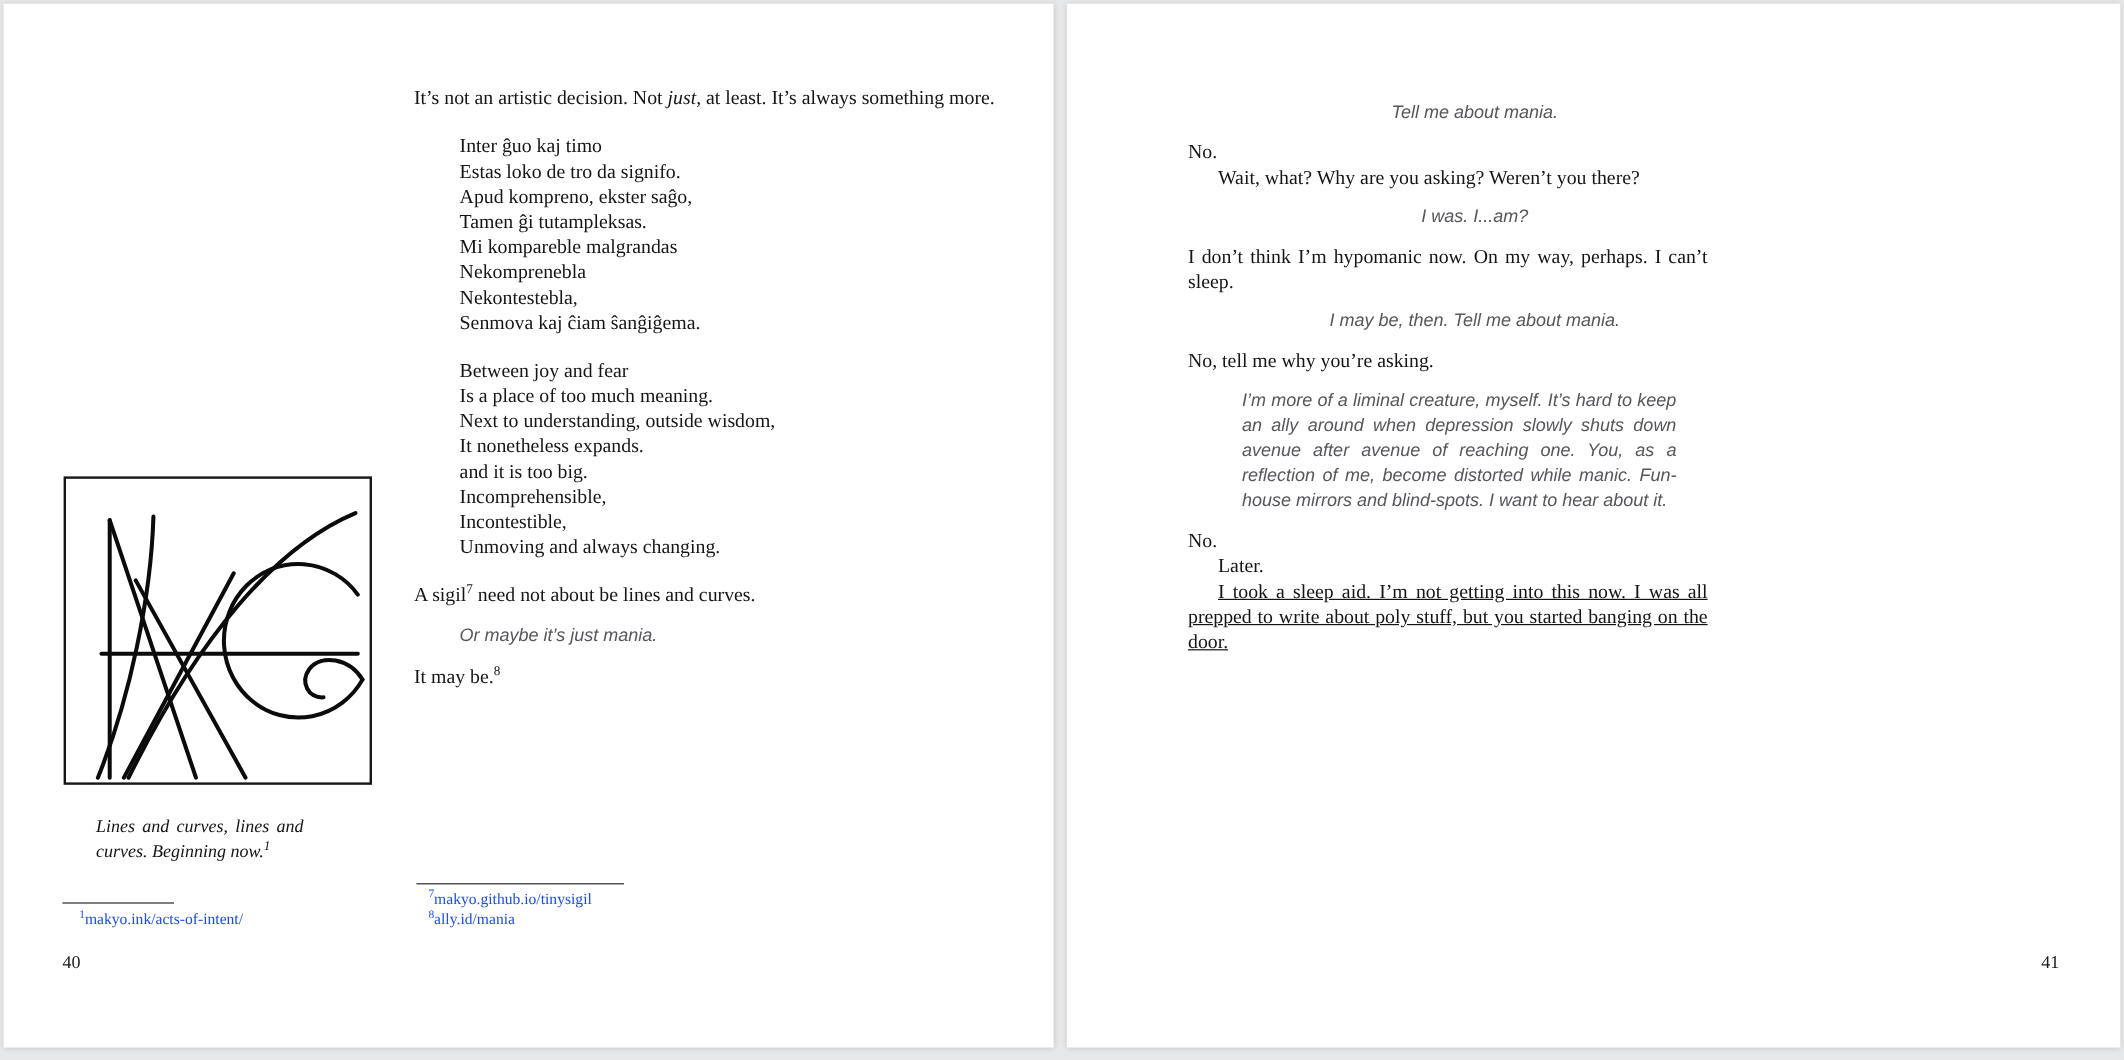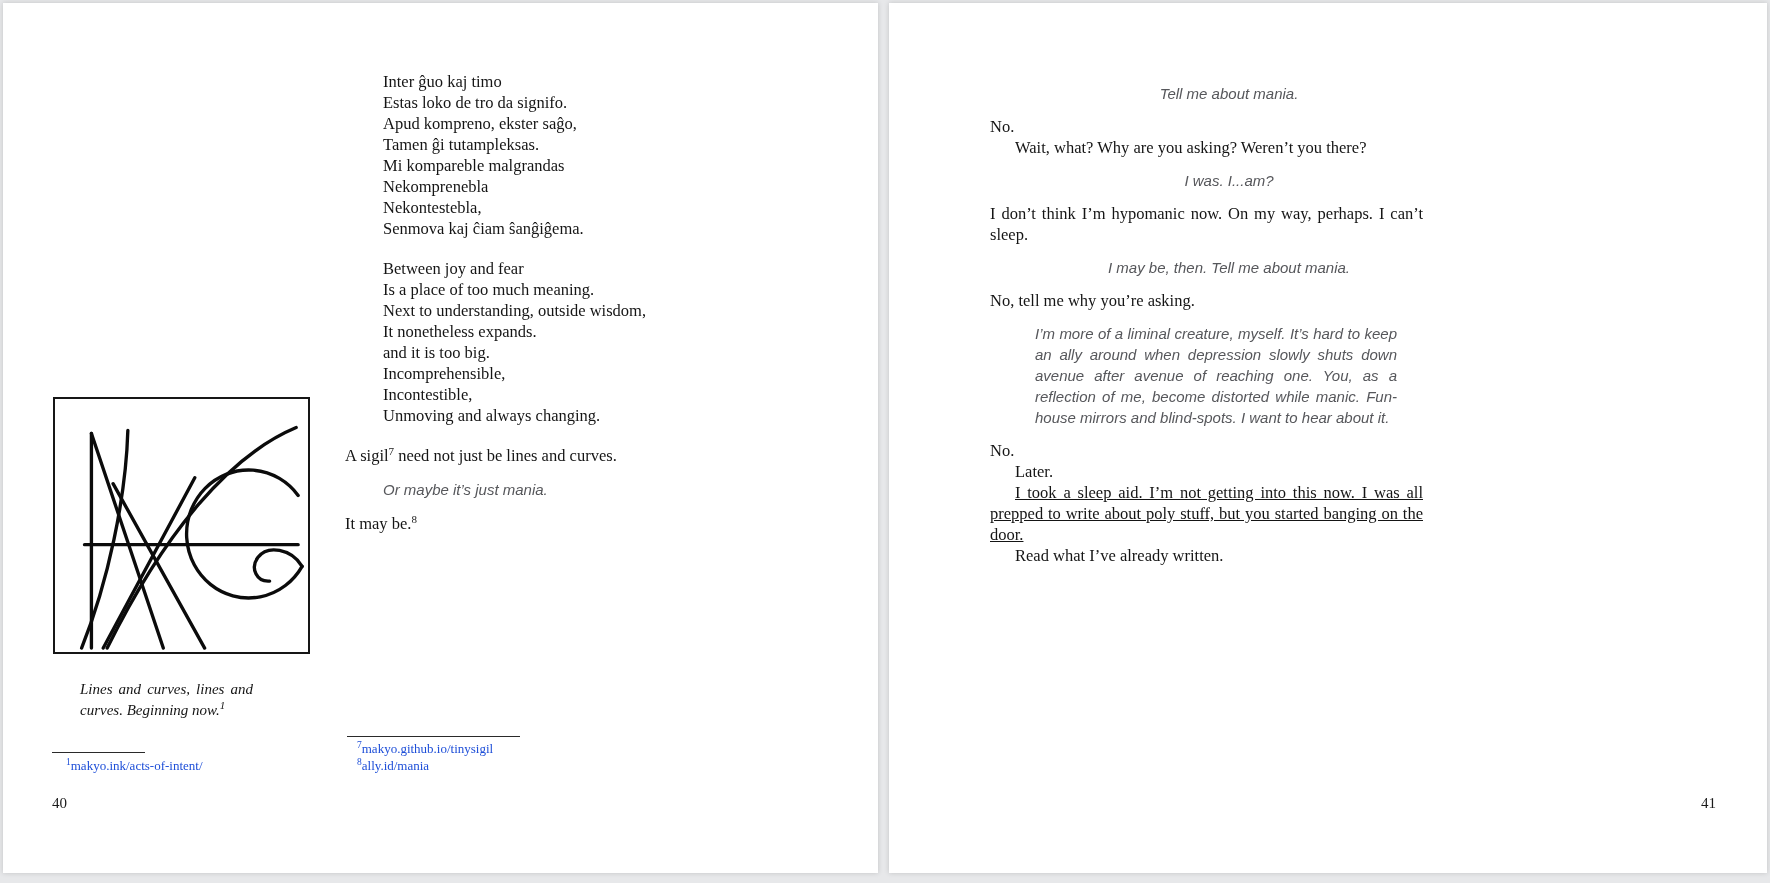--- a/index.html
+++ b/index.html
@@ -69,20 +69,21 @@
   .b-indent { text-indent:25px; }
   .b-para   { text-align:justify; }
   .b-para-indent { text-align:justify; text-indent:25px;text-decoration:underline; }
 </style>
 </head>
 <body>
 
 <div class="page page-left">
 
   <div class="main-col">
+    <p class="para mb-lg"><span>It’s not an artistic decision. Not </span><i>just</i><span>, at least. It’s always something more.</span></p>
 
     <div class="stanza">
         <div class="poem-line">Inter ĝuo kaj timo</div>
         <div class="poem-line">Estas loko de tro da signifo.</div>
         <div class="poem-line">Apud kompreno, ekster saĝo,</div>
         <div class="poem-line">Tamen ĝi tutampleksas.</div>
         <div class="poem-line">Mi kompareble malgrandas</div>
         <div class="poem-line">Nekomprenebla</div>
         <div class="poem-line">Nekontestebla,</div>
         <div class="poem-line">Senmova kaj ĉiam ŝanĝiĝema.</div>
@@ -92,21 +93,21 @@
         <div class="poem-line">Between joy and fear</div>
         <div class="poem-line">Is a place of too much meaning.</div>
         <div class="poem-line">Next to understanding, outside wisdom,</div>
         <div class="poem-line">It nonetheless expands.</div>
         <div class="poem-line">and it is too big.</div>
         <div class="poem-line">Incomprehensible,</div>
         <div class="poem-line">Incontestible,</div>
         <div class="poem-line">Unmoving and always changing.</div>
       </div>
 
-    <p class="mb-md"><span>A sigil</span><sup class="ref">7</sup><span> need not just be lines and curves.</span></p>
+    <p class="mb-md"><span>A sigil</span><sup class="ref">7</sup><span> need not about be lines and curves.</span></p>
 
     <p class="aside aside-inline">Or maybe it’s just mania.</p>
 
     <p><span>It may be.</span><sup class="ref">8</sup></p>
   </div>
 
   <div class="sigil-frame">
     <svg viewBox="0 0 257 257" fill="none" stroke="#0b0b0b" stroke-width="3.4" stroke-linecap="round">
       <path d="M37,35 L37,253"></path>
       <path d="M37,35 L110,253"></path>
@@ -140,17 +141,16 @@
     <p class="b-plain">No.</p>
     <p class="b-indent">Wait, what? Why are you asking? Weren’t you there?</p>
     <p class="aside b-aside">I was. I...am?</p>
     <p class="b-para">I don’t think I’m hypomanic now. On my way, perhaps. I can’t sleep.</p>
     <p class="aside b-aside">I may be, then. Tell me about mania.</p>
     <p class="b-plain">No, tell me why you’re asking.</p>
     <p class="aside b-aside-block">I’m more of a liminal creature, myself. It’s hard to keep an ally around when depression slowly shuts down avenue after avenue of reaching one. You, as a reflection of me, become distorted while manic. Fun-house mirrors and blind-spots. I want to hear about it.</p>
     <p class="b-plain">No.</p>
     <p class="b-indent">Later.</p>
     <p class="b-para-indent">I took a sleep aid. I’m not getting into this now. I was all prepped to write about poly stuff, but you started banging on the door.</p>
-    <p class="b-indent">Read what I’ve already written.</p>
   </div>
 
   <div class="page-num pn-right">41</div>
 </div>
 
 </body></html>

